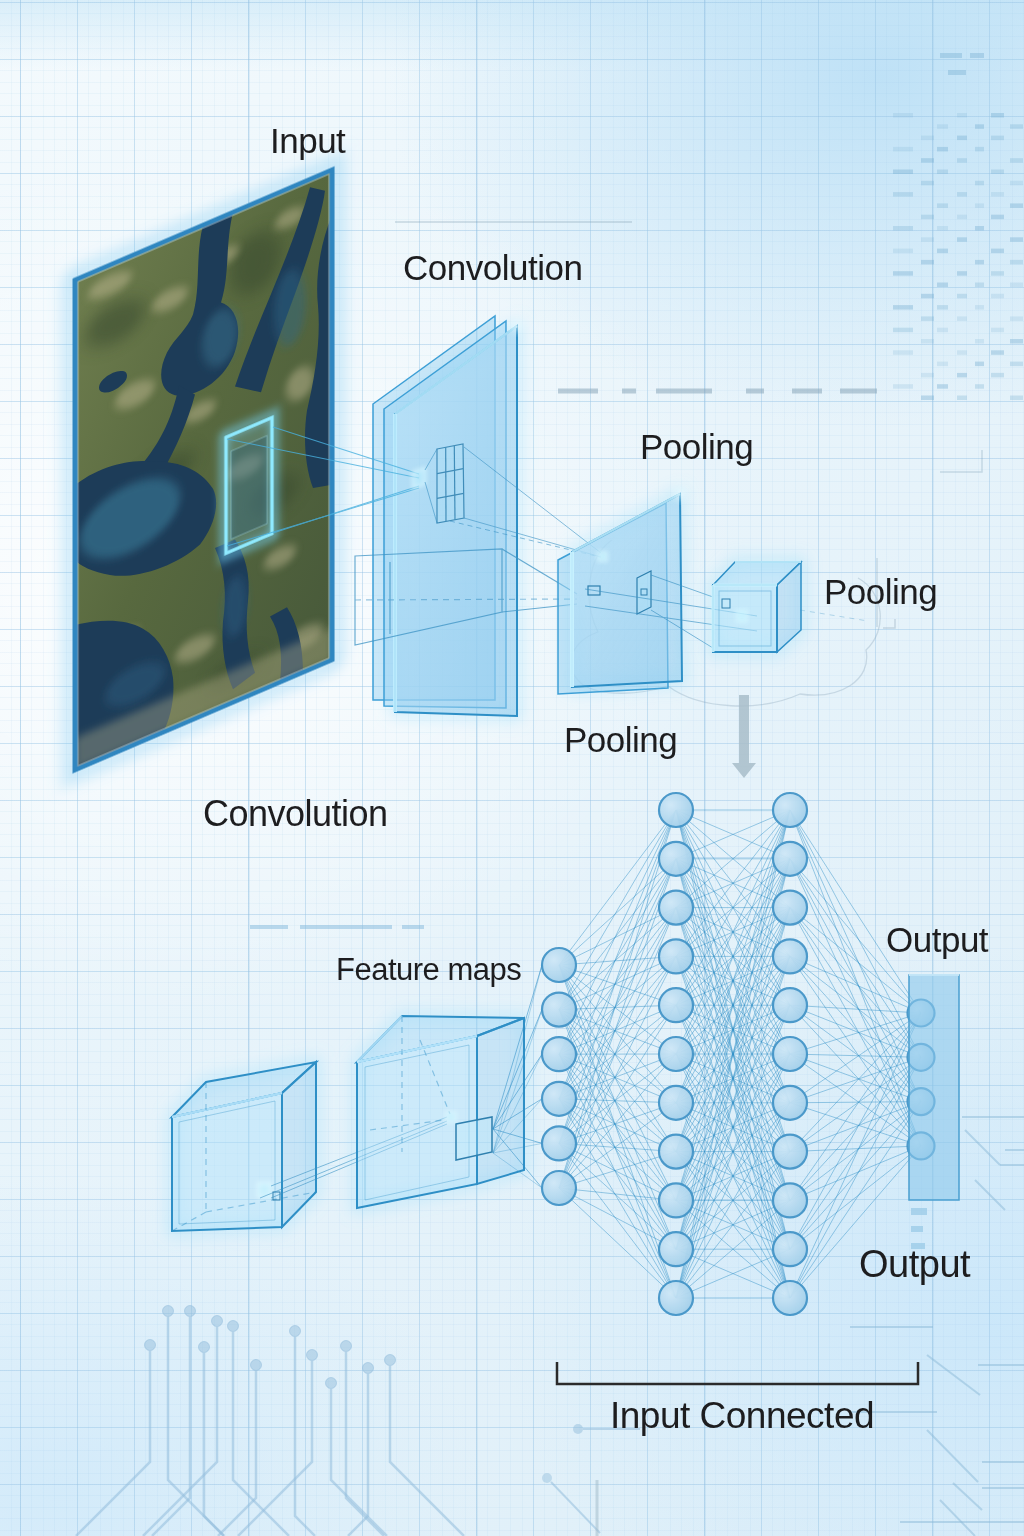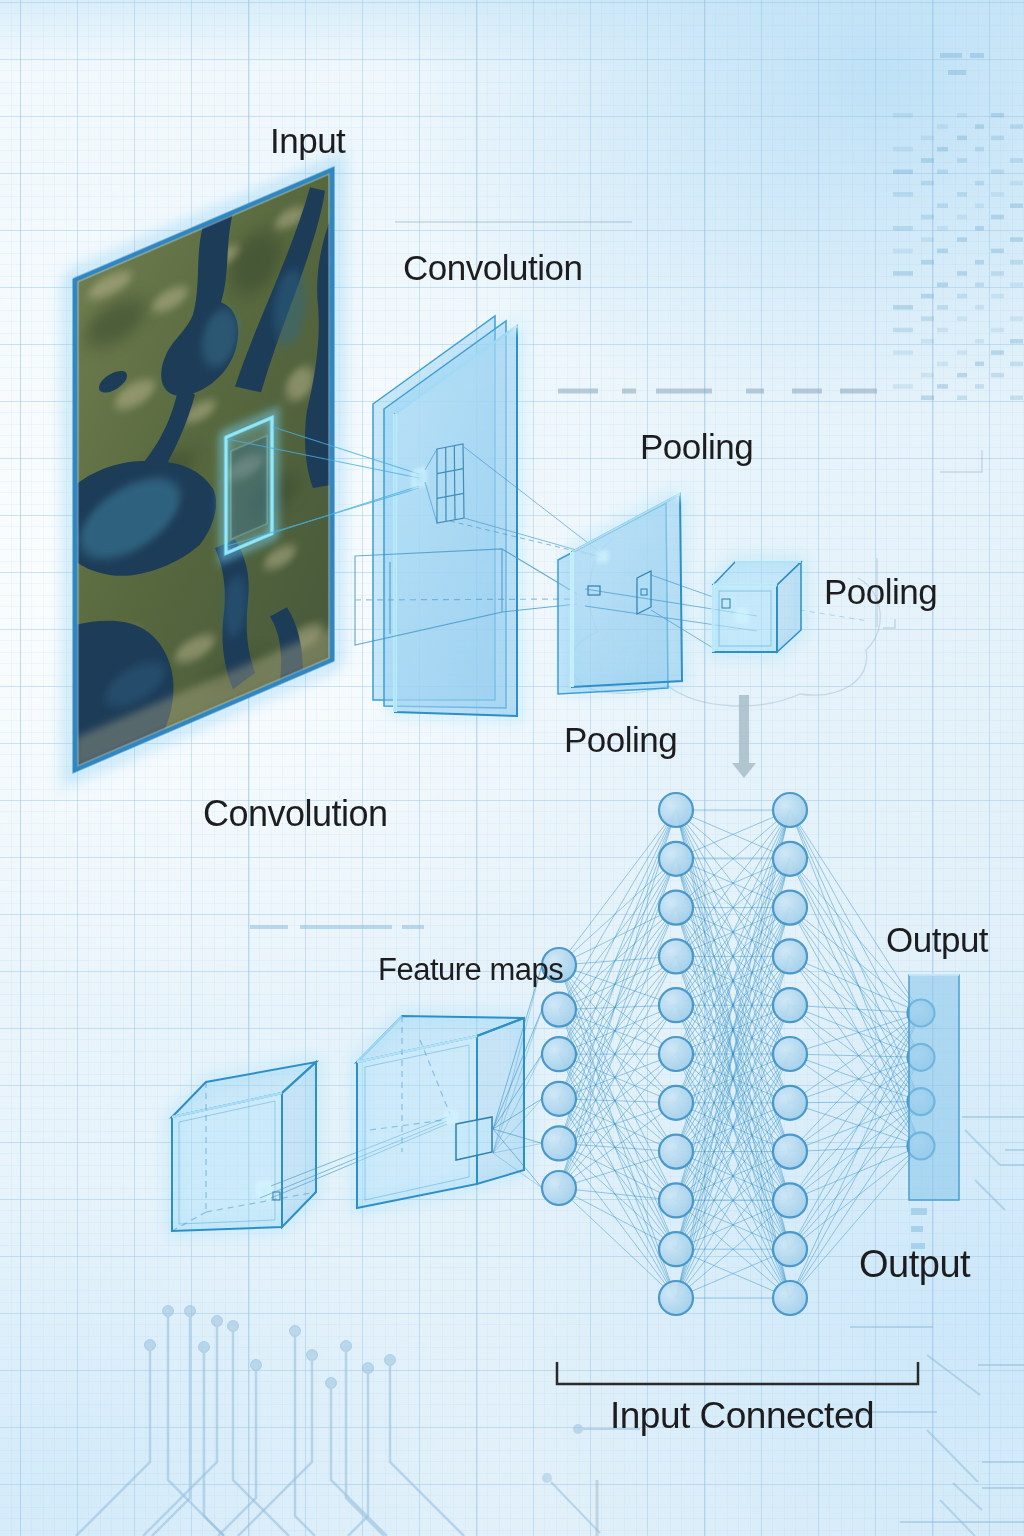--- a/index.html
+++ b/index.html
@@ -21,21 +21,21 @@
       repeating-linear-gradient(to bottom, rgba(148,194,228,.10) 0 1px, transparent 1px 11.4px),
       repeating-linear-gradient(to right, rgba(138,188,224,.20) 0 1.5px, transparent 1.5px 228px);}
   svg{position:absolute;inset:0;}
   .lbl{position:absolute;color:#1d1d1f;letter-spacing:-0.5px;white-space:nowrap;}
   #lb-input{left:270px;top:121px;font-size:35px;}
   #lb-conv-top{left:403px;top:248px;font-size:35px;}
   #lb-pool-top{left:640px;top:427px;font-size:35px;}
   #lb-pool-right{left:824px;top:572px;font-size:35px;}
   #lb-pool-mid{left:564px;top:720px;font-size:35px;}
   #lb-conv-left{left:203px;top:793px;font-size:36px;}
-  #lb-feature{left:336px;top:952px;font-size:31px;margin-left:42px;}
+  #lb-feature{left:336px;top:952px;font-size:31px;}
   #lb-output-top{left:886px;top:920px;font-size:35px;}
   #lb-output-bottom{left:859px;top:1243px;font-size:38px;}
   #lb-fully{left:610px;top:1395px;font-size:37px;}
 </style>
 </head>
 <body>
 
 <div class="stage">
   <div class="bg-base"></div>
   <div class="bg-grid"></div>

